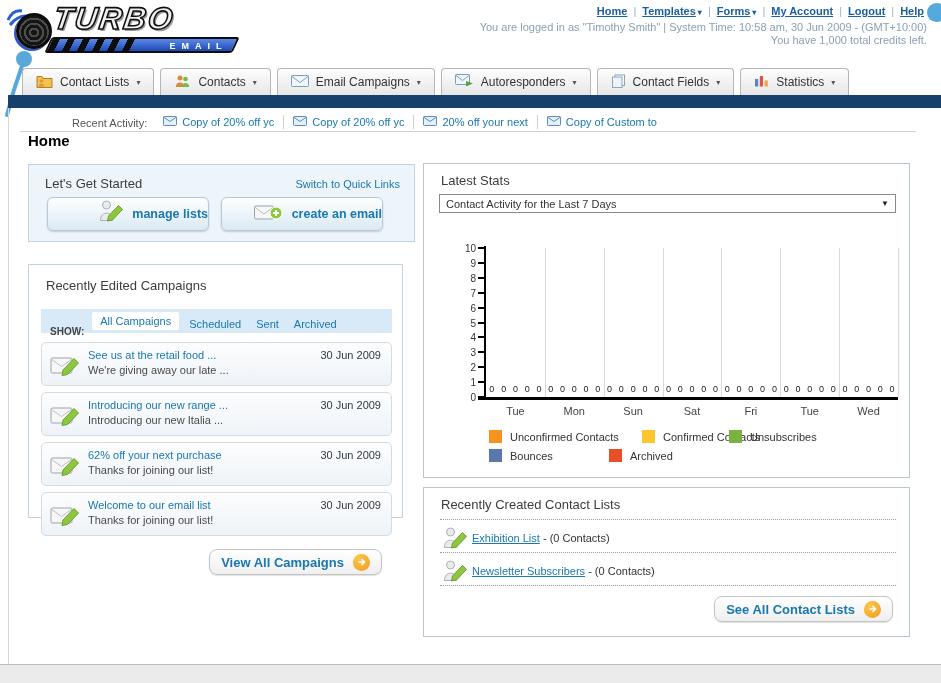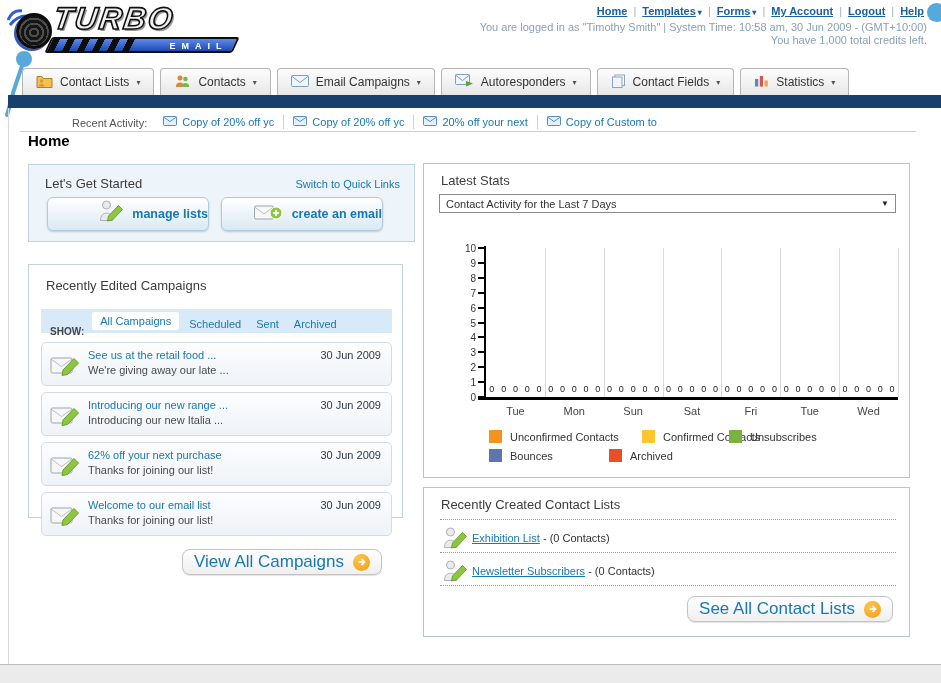--- a/index.html
+++ b/index.html
@@ -87,21 +87,21 @@
     position:absolute; left:12px; width:351px; height:44px; border:1px solid #d3dce3; border-radius:5px;
     background:linear-gradient(#fdfdfe,#eef3f8); cursor:pointer;
   }
   .camp-icon { position:absolute; left:8px; top:10px; }
   .camp-title { position:absolute; left:46px; top:6px; font-size:11px; color:#1878b0; }
   .camp-sub { position:absolute; left:46px; top:21px; font-size:11px; color:#4a4a4a; }
   .camp-date { position:absolute; right:10px; top:6px; font-size:11px; color:#2e3a46; }
   .pill-btn {
     position:absolute; height:26px; padding:0 11px; display:flex; align-items:center; gap:9px;
     background:linear-gradient(#ffffff,#efefef); border:1px solid #c4c4c4; border-radius:8px;
-    color:#1878b0; font-weight:normal; font-size:17px; cursor:pointer; box-shadow:0 1px 1px rgba(0,0,0,.12);
+    color:#1878b0; font-weight:bold; font-size:13px; cursor:pointer; box-shadow:0 1px 1px rgba(0,0,0,.12);
   }
   #camp-viewall { right:20px; top:284px; }
   .arrow-circle {
     width:17px; height:17px; border-radius:50%; flex:0 0 auto;
     background:radial-gradient(circle at 35% 30%, #ffc54d, #f09b14);
     display:flex; align-items:center; justify-content:center;
   }
 
   #stats-panel { left:423px; top:163px; width:487px; height:315px; border-color:#b9c6d0; }
   #stats-dropdown {

